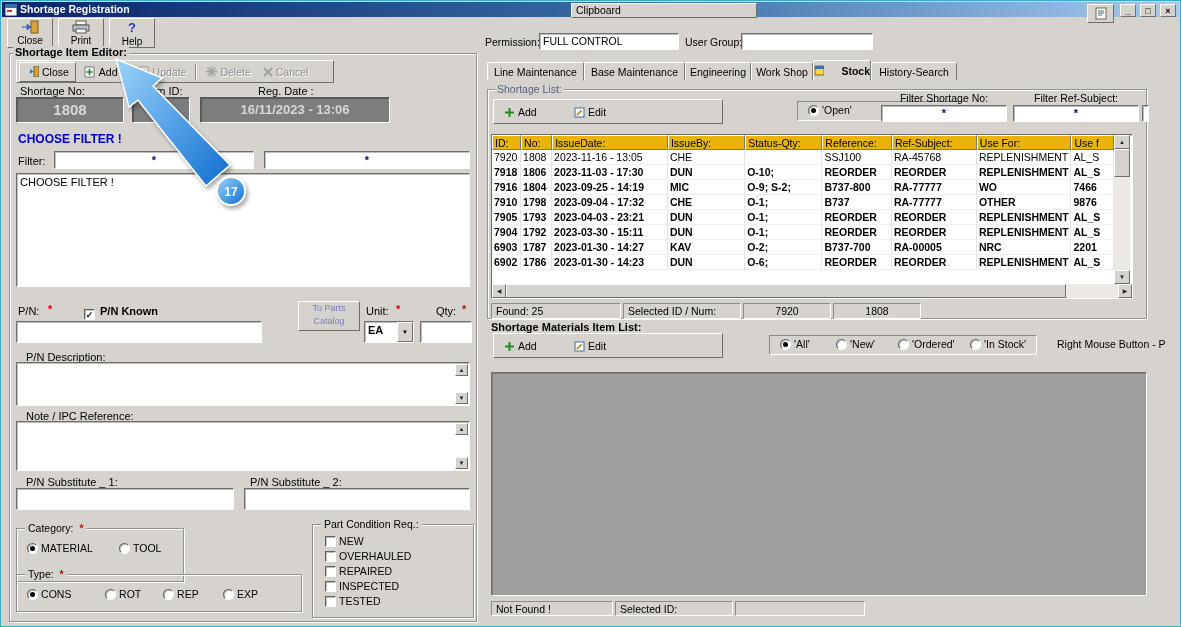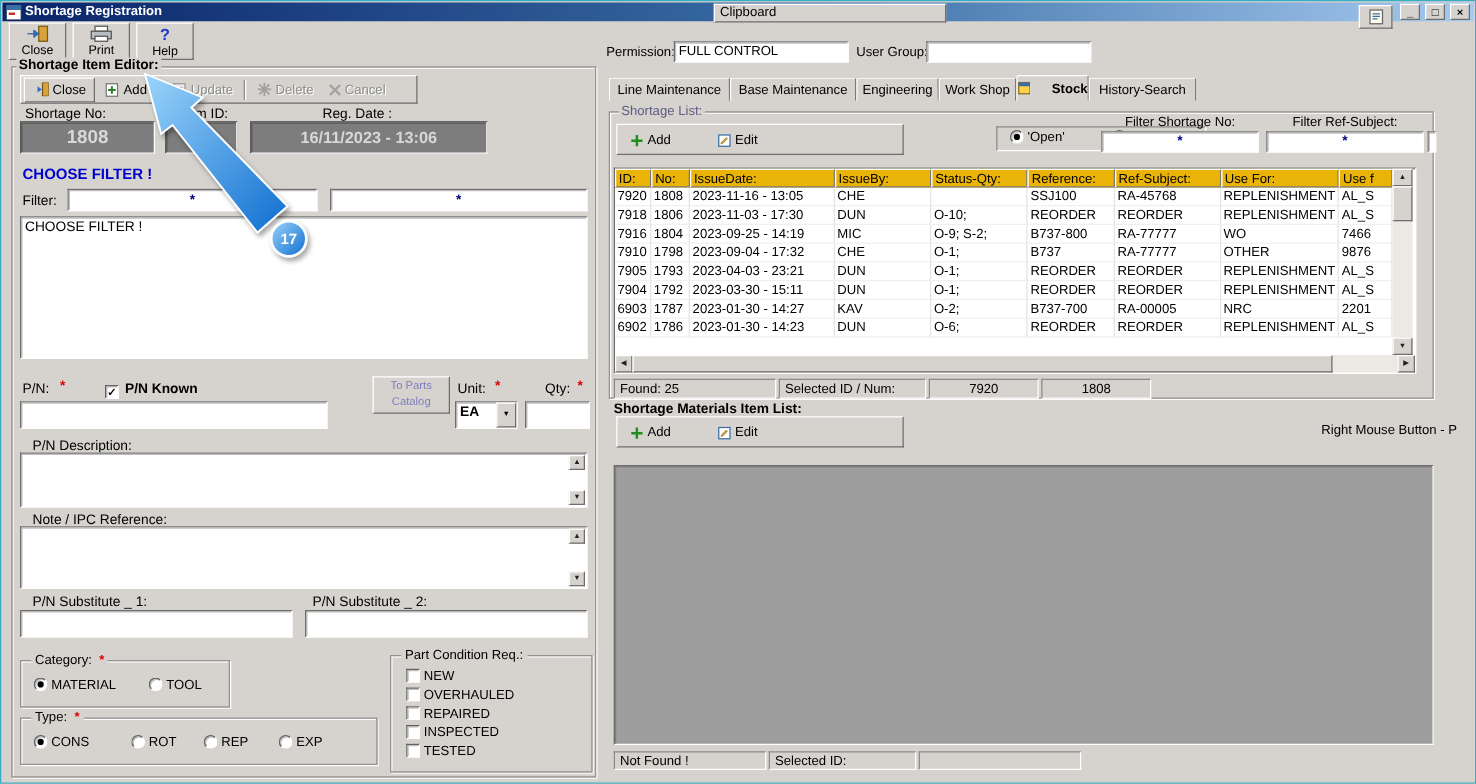--- a/index.html
+++ b/index.html
@@ -25,21 +25,21 @@
   .checkbox { display:inline-block; width:11px; height:11px; background:#fff; border:1px solid; border-color:#606060 #fff #fff #606060; box-shadow: inset 1px 1px 0 rgba(0,0,0,.25); position:relative; vertical-align:-2px; text-align:center; font:bold 9px "Liberation Sans",sans-serif; line-height:10px; }
   .spin { display:inline-block; width:13px; height:12px; text-align:center; font-size:6px; line-height:11px; color:#222; }
   .tab { height:19px; line-height:18px; padding:0 0; text-align:center; font-size:10.5px; background:#d6d3ce; border:1px solid; border-color:#ffffff #7a7a7a #d6d3ce #ffffff; border-radius:2px 2px 0 0; }
   .tab.active { height:21px; margin-top:-2px; font-weight:bold; z-index:3; position:relative; display:flex; align-items:center; justify-content:center; gap:17px; }
   .tgrid { display:flex; flex-direction:column; }
   .tmain { display:flex; flex:1; min-height:0; }
   .tcols { width:622px; background:#fff; overflow:hidden; }
   .trow { display:flex; height:15px; line-height:14px; white-space:nowrap; }
   .tcell { padding:0 2px; overflow:hidden; font-size:10.5px; }
   .thead .tcell { background:#eab308; border:1px solid; border-color:#ffffff #7a7a7a #7a7a7a #ffffff; }
-  .drow { font-weight:normal; }
+  .drow { font-weight:bold; }
   .drow.current { font-weight:normal; }
   .drow .tcell { border-right:1px solid #e4e4e4; border-bottom:1px solid #f0f0f0; }
   .c0{width:30px}.c1{width:32px}.c2{width:120px}.c3{width:80px}.c4{width:80px}.c5{width:72px}.c6{width:88px}.c7{width:98px}.c8{width:44px}
   .vscroll { width:16px; background:#ece9e4; display:flex; flex-direction:column; }
   .hscroll { height:14px; background:#ece9e4; display:flex; }
   .sbtn { background:#d6d3ce; border:1px solid; border-color:#ffffff #6e6e6e #6e6e6e #ffffff; text-align:center; color:#222; }
   .vscroll .sbtn { height:14px; font-size:6px; line-height:12px; }
   .hscroll .sbtn { width:14px; font-size:6px; line-height:12px; }
   .thumbv { height:28px; background:#d6d3ce; border:1px solid; border-color:#ffffff #6e6e6e #6e6e6e #ffffff; }
   .thumbh { width:560px; background:#d6d3ce; border:1px solid; border-color:#ffffff #6e6e6e #6e6e6e #ffffff; }
@@ -194,21 +194,21 @@
     <span class="abs spin raised" style="left:445px;top:369px">▲</span>
     <span class="abs spin raised" style="left:445px;top:403px">▼</span>
 
     
     <span class="abs lbl" style="left:16px;top:422px">P/N Substitute _ 1:</span>
     <span class="abs lbl" style="left:240px;top:422px">P/N Substitute _ 2:</span>
     <div class="abs sunken" style="left:6px;top:434px;width:218px;height:22px"></div>
     <div class="abs sunken" style="left:234px;top:434px;width:226px;height:22px"></div>
 
     
-    <div class="abs groupbox" style="left:6px;top:474px;width:168px;height:38px">
+    <div class="abs groupbox" style="left:6px;top:474px;width:168px;height:54px">
       <span class="gcap sm"><span>Category:</span>&nbsp;&nbsp;<span class="req">*</span></span>
       <span class="abs" style="left:10px;top:13px">
         <span class="radio on"></span>
         <span class="sm">MATERIAL</span>
       </span>
       <span class="abs" style="left:102px;top:13px">
         <span class="radio"></span>
         <span class="sm">TOOL</span>
       </span>
     </div>
@@ -445,20 +445,38 @@
     </div>
     <div class="minibtn abs" style="left:74px;top:2px">
       <svg width="11" height="11">
         <rect x="1" y="1" width="9" height="9" fill="#fff" stroke="#3a6ea5"></rect>
         <path d="M3 7 l4 -4 1 1 -4 4 -1.2 .2 z" fill="#d8a23c" stroke="#7a5a10" stroke-width="0.4"></path>
       </svg>
       <span>Edit</span>
     </div>
   </div>
 
+  <div class="abs sunkeng" style="left:768px;top:334px;width:268px;height:20px">
+    <span class="abs" style="left:10px;top:2px">
+      <span class="radio on"></span>
+      <span class="sm">'All'</span>
+    </span>
+    <span class="abs" style="left:66px;top:2px">
+      <span class="radio"></span>
+      <span class="sm">'New'</span>
+    </span>
+    <span class="abs" style="left:128px;top:2px">
+      <span class="radio"></span>
+      <span class="sm">'Ordered'</span>
+    </span>
+    <span class="abs" style="left:200px;top:2px">
+      <span class="radio"></span>
+      <span class="sm">'In Stock'</span>
+    </span>
+  </div>
 
   <span class="abs sm" style="left:1056px;top:337px">Right Mouse Button - P</span>
 
 
   <div class="abs" style="left:490px;top:371px;width:656px;height:224px;background:#9e9e9e;border:1px solid;border-color:#6e6e6e #ffffff #ffffff #6e6e6e;box-shadow:inset 1px 1px 0 rgba(0,0,0,.2)"></div>
 
   <div class="abs statpan" style="left:490px;top:600px;width:122px;height:15px">Not Found !</div>
   <div class="abs statpan" style="left:614px;top:600px;width:118px;height:15px">Selected ID:</div>
   <div class="abs statpan" style="left:734px;top:600px;width:130px;height:15px"></div>
 

